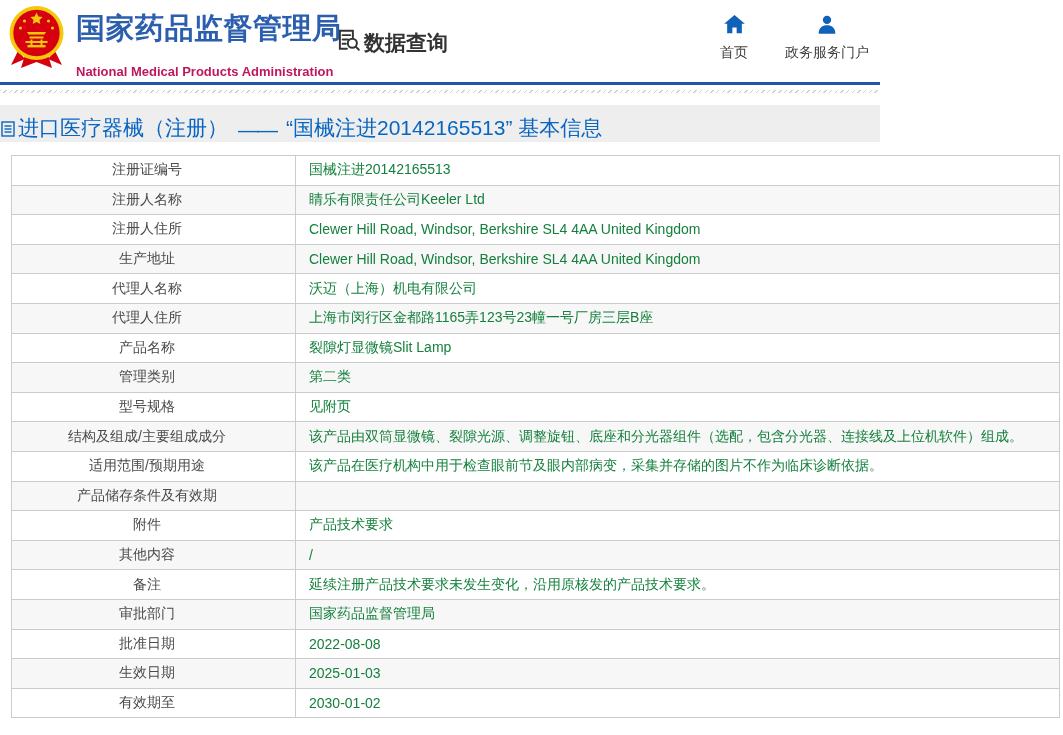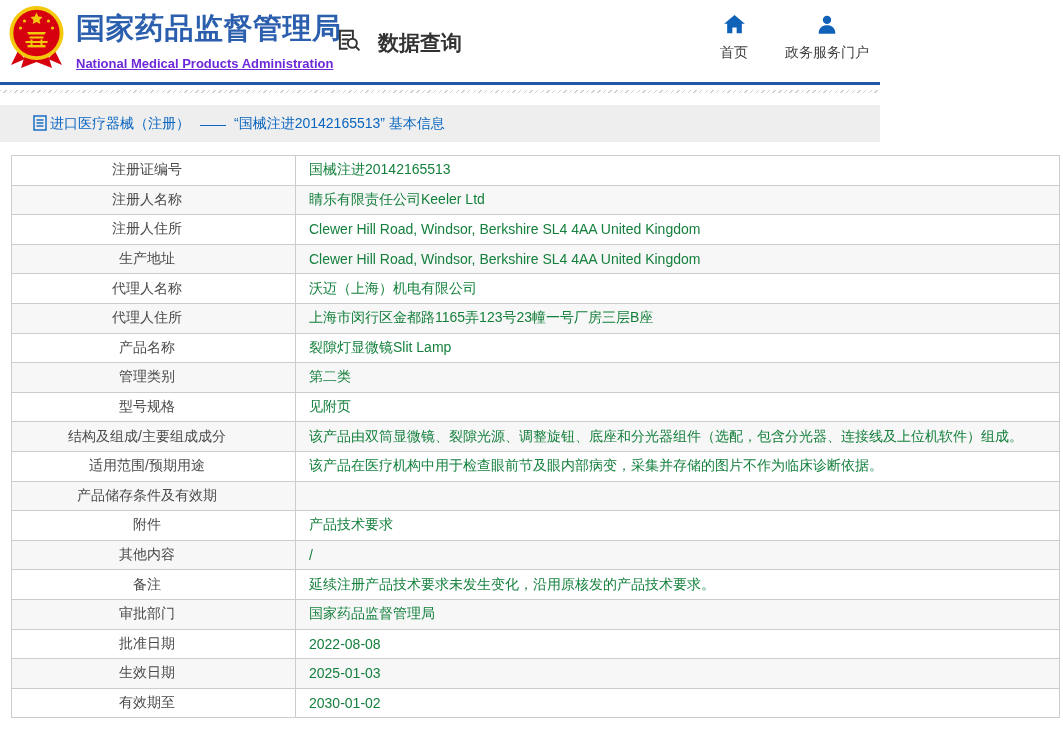--- a/index.html
+++ b/index.html
@@ -8,38 +8,38 @@
     background: #fff;
     font-family: "Liberation Sans", "DejaVu Sans", sans-serif;
   }
   .page { position: relative; width: 880px; height: 735px; }
 
   
   .site-header { position: relative; height: 82px; background: #fff; }
   .brand { position: absolute; left: 8px; top: 5px; display: flex; align-items: flex-start; cursor: pointer; }
   .brand-text { margin-left: 11px; padding-top: 8px; }
   .brand-zh { font-size: 29px; font-weight: bold; color: #2b5fae; line-height: 1.05; letter-spacing: 0.5px; }
-  .brand-en { font-size: 13px; font-weight: bold; color: #6d28d9; margin-top: 13px; text-decoration: underline; }
-
-  .data-query { position: absolute; left: 335px; top: 27px; display: flex; align-items: center; gap: 17px;
+  .brand-en { font-size: 13px; font-weight: bold; color: #be185d; margin-top: 21px; }
+
+  .data-query { position: absolute; left: 335px; top: 27px; display: flex; align-items: center; gap: 3px;
     font-size: 21px; font-weight: bold; color: #333; cursor: pointer; }
 
   .top-nav { position: absolute; right: 11px; top: 15px; display: flex; gap: 37px; }
   .nav-item { display: flex; flex-direction: column; align-items: center; gap: 7px;
     font-size: 14px; color: #3f3f3f; cursor: pointer; }
 
   
   .blue-line { height: 3px; background: #2157a7; }
   .hatch { height: 3px; margin-top: 5px;
     background: repeating-linear-gradient(135deg, #cfcfcf 0 1px, #ffffff 1px 4px); }
 
   
   .breadcrumb-bar { margin-top: 12px; height: 37px; background: #eeeeee;
-    display: flex; align-items: center; padding-left: 33px;
-    font-size: 14px; color: #0965c0; }
+    display: flex; align-items: flex-end; padding-left: 1px;
+    font-size: 21px; color: #0965c0; }
   .breadcrumb-bar .doc-icon { margin-right: 3px; margin-top: 1px; }
   .bc-section { cursor: pointer; }
   .bc-sep { margin: 0 10px; letter-spacing: -2px; }
   .bc-current { }
 
   
   .info-table { margin: 13px 0 0 11px; width: 1049px;
     border-collapse: collapse; table-layout: fixed; }
   .info-table td { border: 1px solid #ccc; font-size: 14px; height: 29.6px;
     vertical-align: middle; white-space: nowrap; overflow: hidden; }

